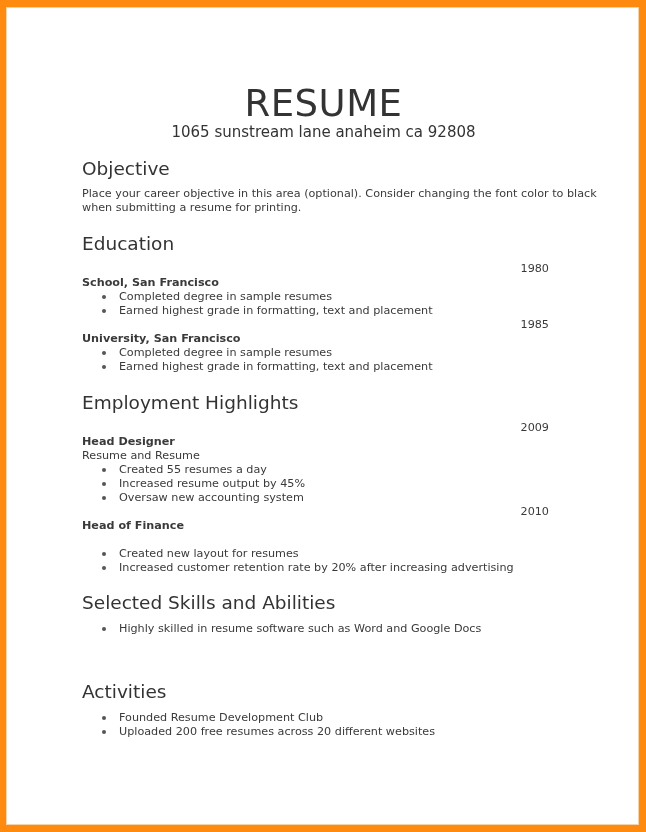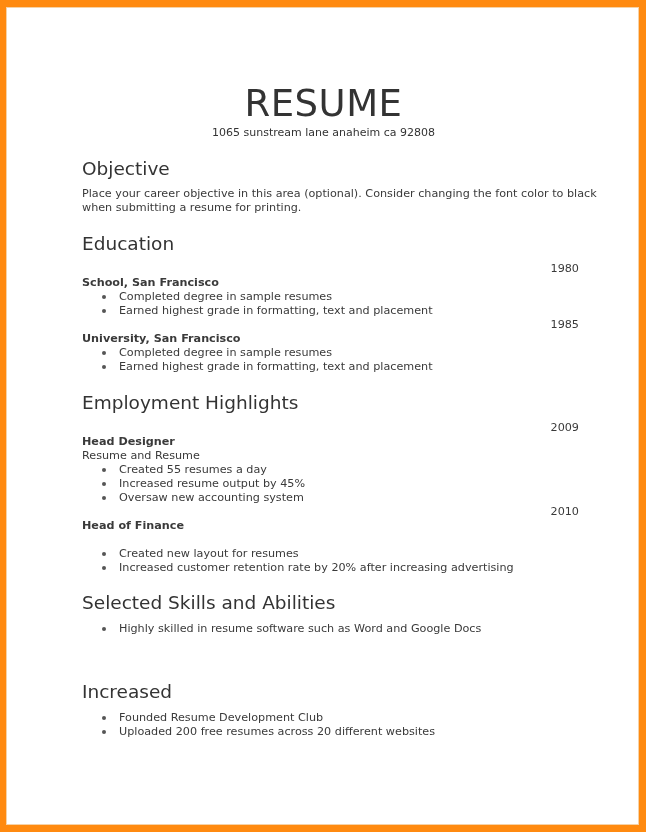--- a/index.html
+++ b/index.html
@@ -15,26 +15,26 @@
       border: 1px solid #f6d2a6;
     }
     .abs { position: absolute; white-space: nowrap; }
     .title {
       left: 0; width: 633px; top: 76px; text-align: center;
       font-size: 37px; line-height: 40px; color: #333; letter-spacing: 0.5px;
       font-weight: normal;
     }
     .address {
       left: 0; width: 633px; top: 117px; text-align: center;
-      font-size: 11px; line-height: 15px; color: #333;
+      font-size: 15px; line-height: 15px; color: #333;
     }
     .h2 { font-size: 18.5px; line-height: 22px; color: #333; left: 75px; }
     .p { font-size: 11.2px; line-height: 14px; color: #3a3a3a; left: 75px; }
     .bold { font-weight: bold; }
-    .year { font-size: 11.2px; line-height: 14px; color: #3a3a3a; right: 59px; text-align: right; margin-left: 40px; }
+    .year { font-size: 11.2px; line-height: 14px; color: #3a3a3a; right: 89px; text-align: right; margin-left: 40px; }
     .bullet { font-size: 11.2px; line-height: 14px; color: #3a3a3a; }
     .bullet .dot {
       position: absolute; left: 20px; top: 5px; width: 4px; height: 4px;
       background: #555; border-radius: 50%;
     }
     .bullet .txt { position: absolute; left: 37px; top: 0; white-space: nowrap; }
     .bullet { left: 75px; width: 480px; height: 14px; }
   </style>
 </head>
 <body>
@@ -101,21 +101,21 @@
       <span class="dot"></span>
       <span class="txt">Increased customer retention rate by 20% after increasing advertising</span>
     </div>
 
     <div class="abs h2" style="top:584px;">Selected Skills and Abilities</div>
     <div class="abs bullet" style="top:614px;">
       <span class="dot"></span>
       <span class="txt">Highly skilled in resume software such as Word and Google Docs</span>
     </div>
 
-    <div class="abs h2" style="top:673px;">Increased</div>
+    <div class="abs h2" style="top:673px;">Activities</div>
     <div class="abs bullet" style="top:703px;">
       <span class="dot"></span>
       <span class="txt">Founded Resume Development Club</span>
     </div>
     <div class="abs bullet" style="top:717px;">
       <span class="dot"></span>
       <span class="txt">Uploaded 200 free resumes across 20 different websites</span>
     </div>
 
   </div>

